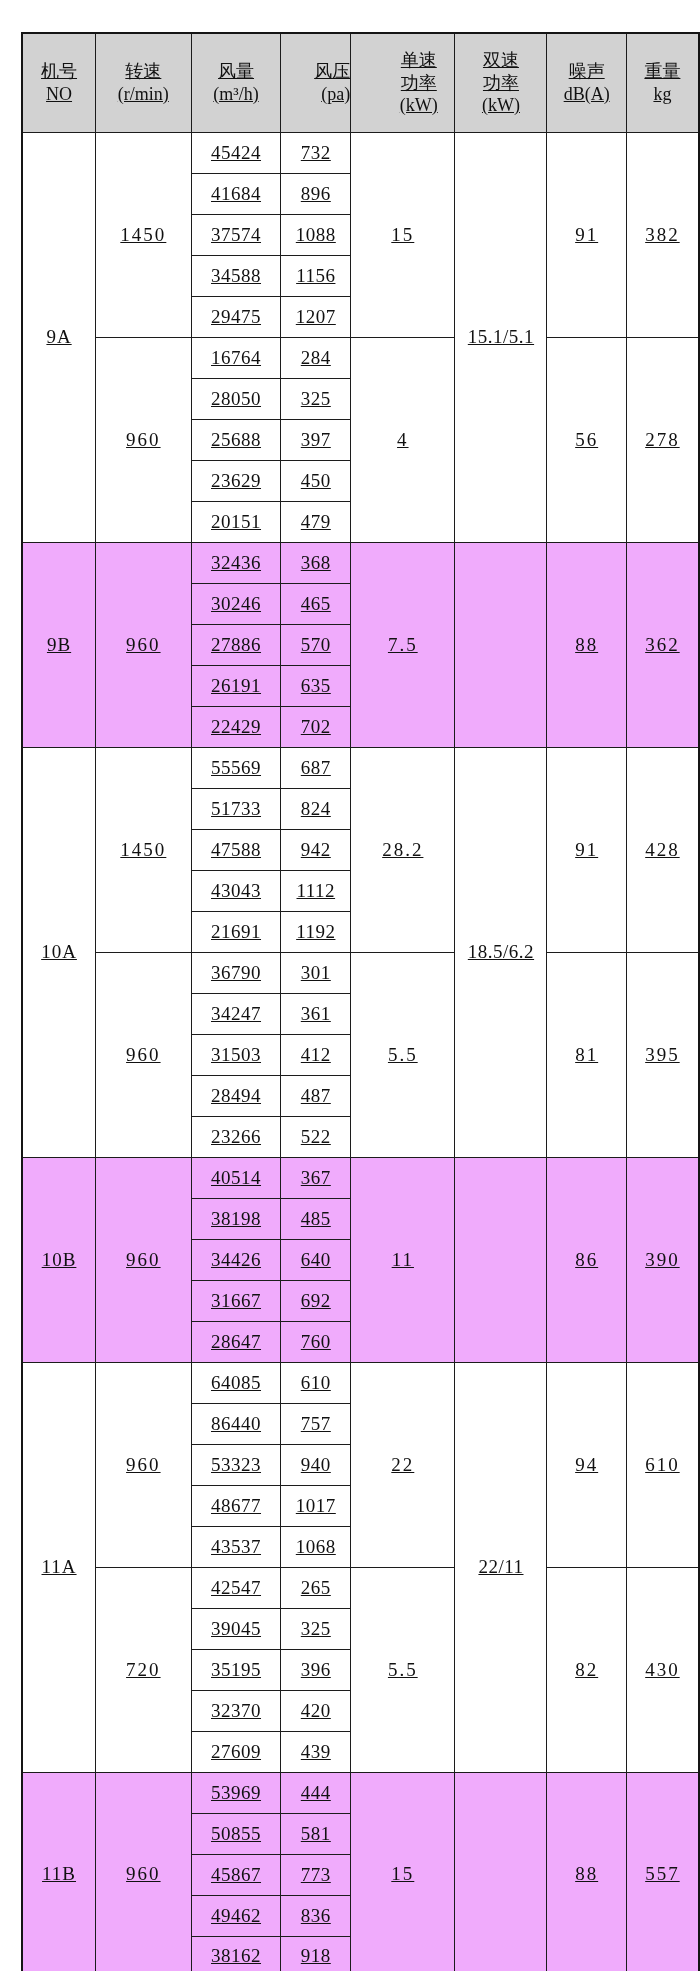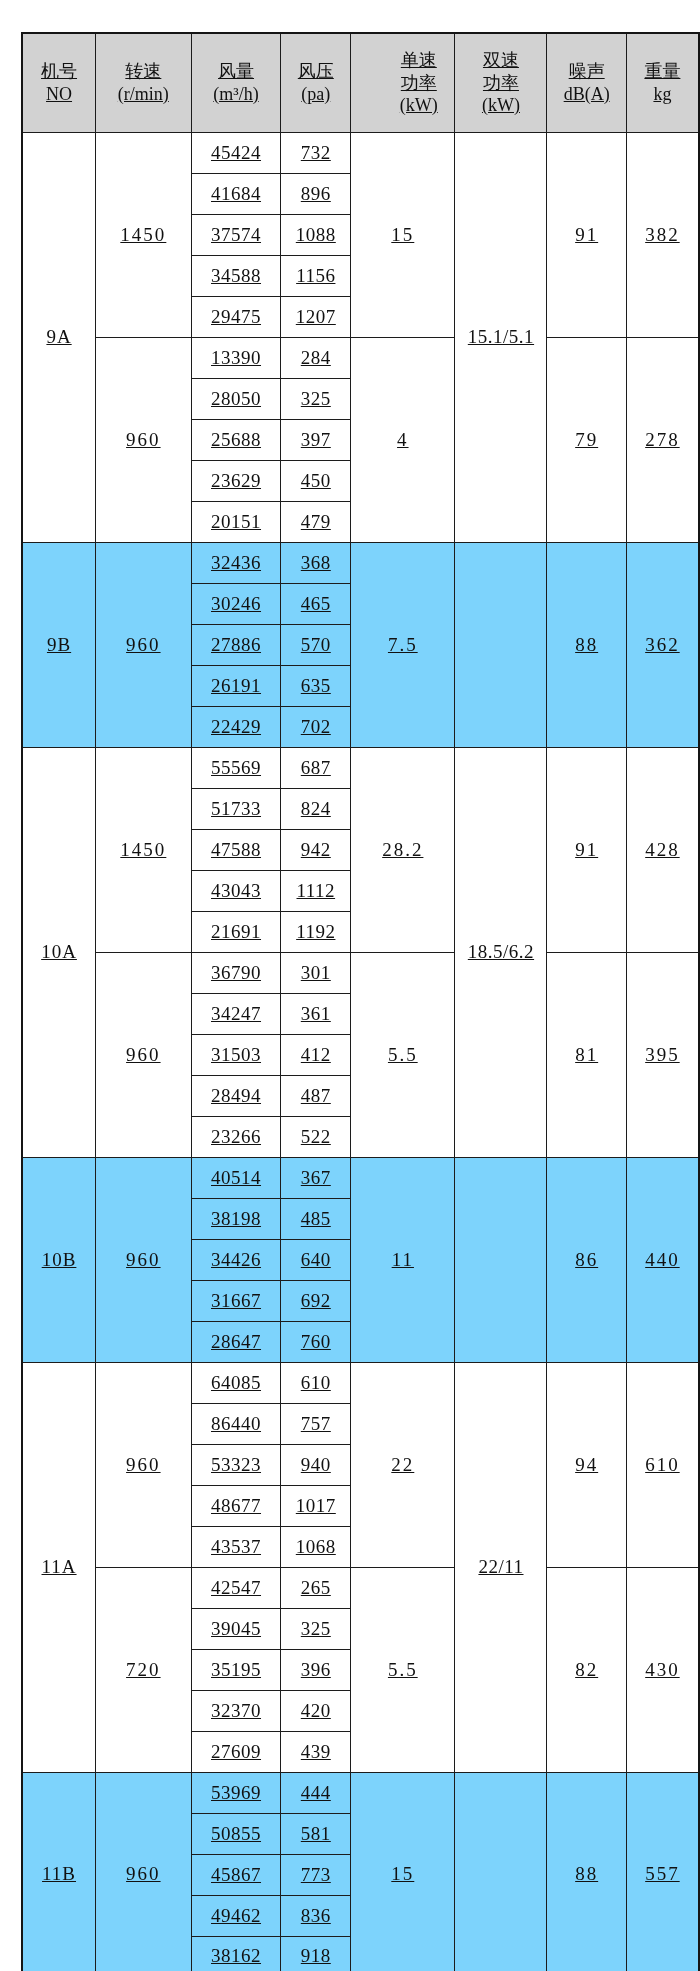--- a/index.html
+++ b/index.html
@@ -11,25 +11,25 @@
   th,td{border:1.6px solid #1c1c1c;text-align:center;vertical-align:middle;
         padding:0;overflow:hidden;}
   thead tr{height:99px;}
   thead th{background:#d2d2d2;font-weight:normal;font-size:18px;line-height:1.25;}
   tbody tr{height:41px;}
   tbody td{font-size:19px;}
   td.num{letter-spacing:0.5px;}
   td.sp{letter-spacing:2px;}
   td.model{letter-spacing:1px;margin-left:18px;}
   td.dual{letter-spacing:0.5px;}
-  tr.shaded td{background:#7dd3fc;}
+  tr.shaded td{background:#f0abfc;}
   th:nth-child(1){width:75px;}
   th:nth-child(2){width:98px;}
   th:nth-child(3){width:92px;}
-  th:nth-child(4){width:71px;}
+  th:nth-child(4){width:71px;text-align:right;}
   th:nth-child(5){width:74px;padding-left:32px;}
   th:nth-child(6){width:93px;}
   th:nth-child(7){width:81px;}
   th:nth-child(8){width:74px;}
 </style>
 </head>
 <body>
 
 <div class="table-wrap">
   <table>
@@ -67,24 +67,24 @@
         <tr>
           <td class="num">34588</td>
           <td class="num">1156</td>
         </tr>
         <tr>
           <td class="num">29475</td>
           <td class="num">1207</td>
         </tr>
         <tr>
           <td rowspan="5" class="sp">960</td>
-          <td class="num">13390</td>
+          <td class="num">16764</td>
           <td class="num">284</td>
           <td rowspan="5" class="sp">4</td>
-          <td rowspan="5" class="sp">79</td>
+          <td rowspan="5" class="sp">56</td>
           <td rowspan="5" class="sp">278</td>
         </tr>
         <tr>
           <td class="num">28050</td>
           <td class="num">325</td>
         </tr>
         <tr>
           <td class="num">25688</td>
           <td class="num">397</td>
         </tr>
@@ -173,21 +173,21 @@
           <td class="num">522</td>
         </tr>
         <tr class="shaded">
           <td rowspan="5" class="sp model">10B</td>
           <td rowspan="5" class="sp">960</td>
           <td class="num">40514</td>
           <td class="num">367</td>
           <td rowspan="5" class="sp">11</td>
           <td rowspan="5" class="dual"></td>
           <td rowspan="5" class="sp">86</td>
-          <td rowspan="5" class="sp">440</td>
+          <td rowspan="5" class="sp">390</td>
         </tr>
         <tr class="shaded">
           <td class="num">38198</td>
           <td class="num">485</td>
         </tr>
         <tr class="shaded">
           <td class="num">34426</td>
           <td class="num">640</td>
         </tr>
         <tr class="shaded">

